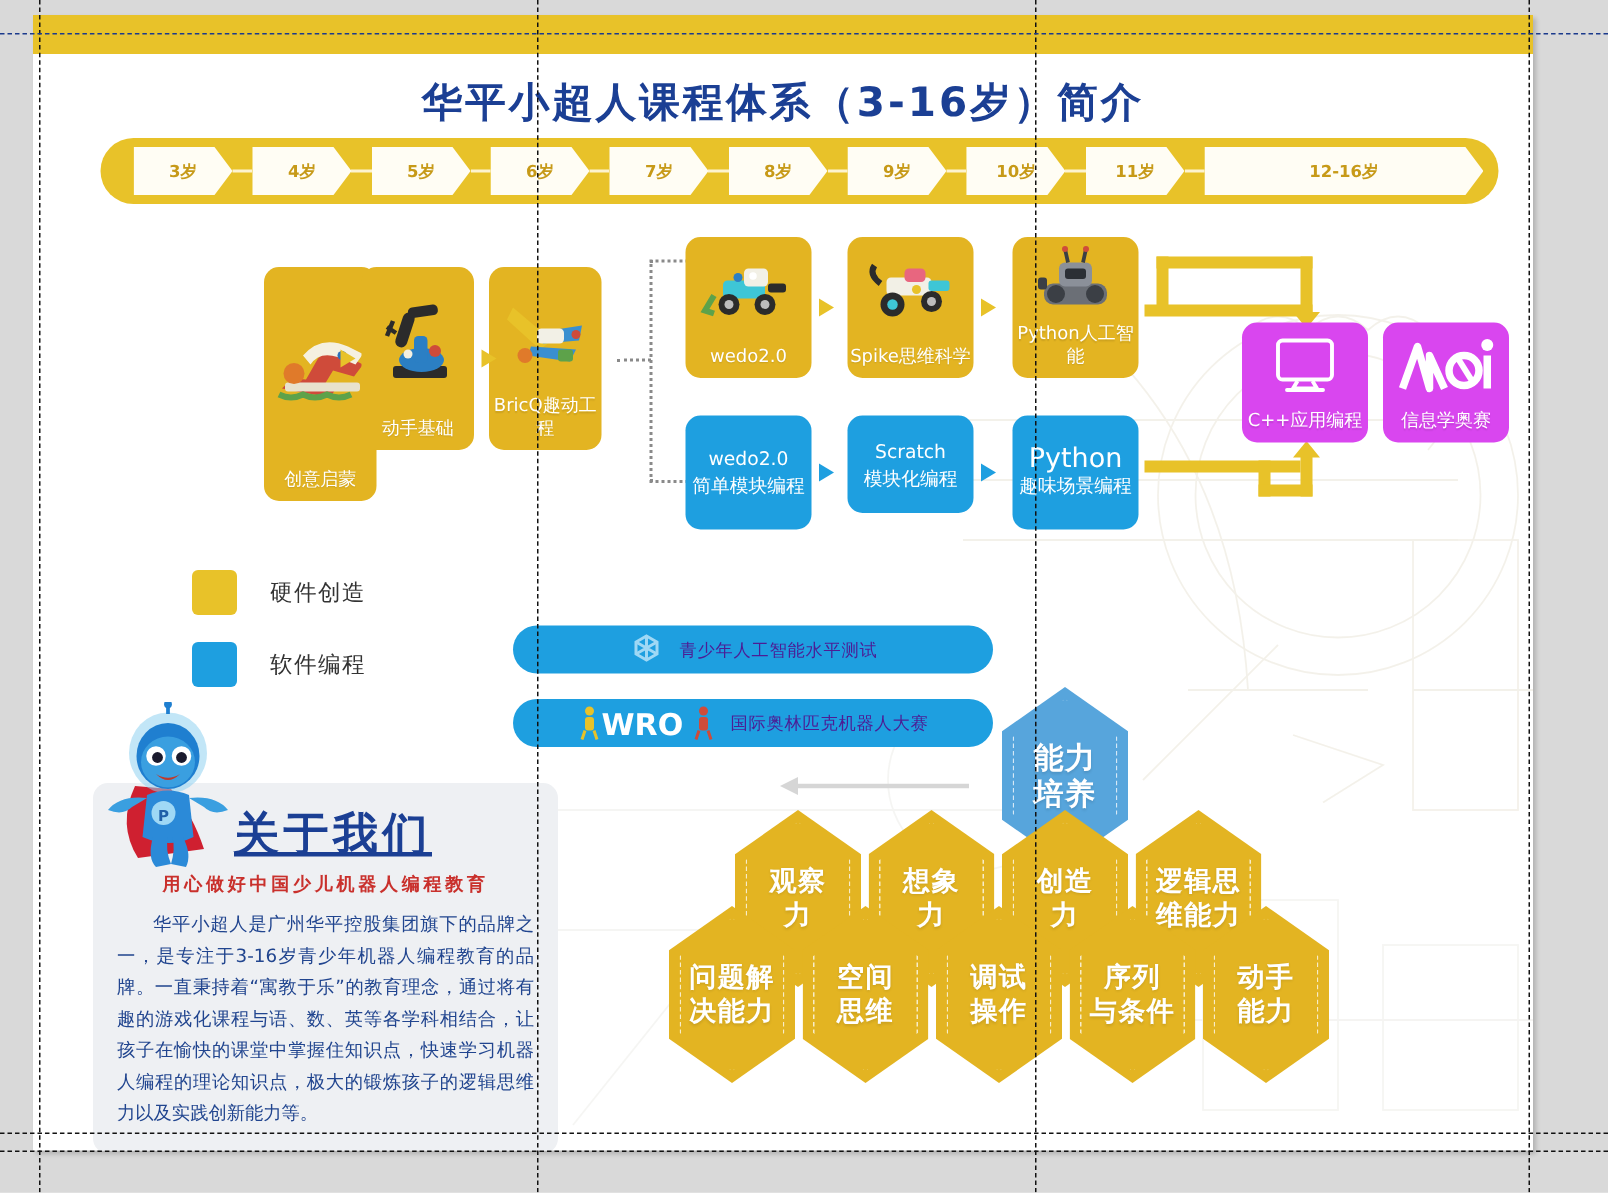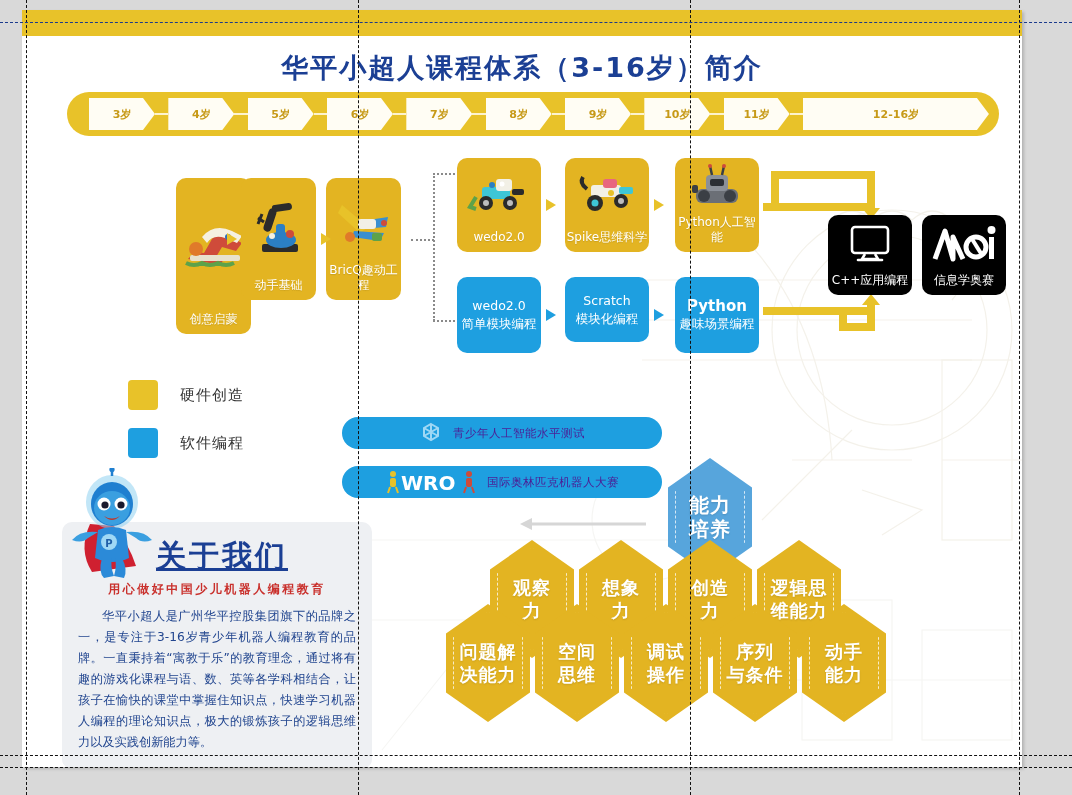--- a/index.html
+++ b/index.html
@@ -35,21 +35,21 @@
         justify-content:center;color:#C79A18;font-size:11px;font-weight:bold;
         clip-path:polygon(0 0, calc(100% - 12px) 0, 100% 50%, calc(100% - 12px) 100%, 0 100%);}
   .tl-gap{flex:0 0 auto;height:2px;background:#fdf3cf;}
 
   
   .card{position:absolute;border-radius:10px;display:flex;flex-direction:column;
         align-items:center;justify-content:flex-end;color:#fff;text-align:center;z-index:8;}
   .card .lbl{font-size:12px;line-height:15px;padding-bottom:7px;text-shadow:0 1px 1px rgba(0,0,0,.12);}
   .yellow{background:#E3B422;}
   .blue{background:#1E9FE0;}
-  .orange{background:#000000;}
+  .orange{background:#d946ef;}
 
   .card .art{flex:1;display:flex;align-items:center;justify-content:center;width:100%;}
   .card .art svg{display:block;}
 
   
   .arw{position:absolute;z-index:9;width:0;height:0;}
   .arw.y{border-top:6px solid transparent;border-bottom:6px solid transparent;border-left:10px solid #E8C229;}
   .arw.b{border-top:6px solid transparent;border-bottom:6px solid transparent;border-left:10px solid #1E9FE0;}
 
   
@@ -308,21 +308,21 @@
     </div>
     <div class="arw b" style="left:524px;top:299px;"></div>
 
     <div class="card blue" style="left:543px;top:267px;width:84px;height:65px;justify-content:center;">
       <div style="font-size:12.5px;line-height:18px;">Scratch</div>
       <div style="font-size:12.5px;line-height:18px;">模块化编程</div>
     </div>
     <div class="arw b" style="left:632px;top:299px;"></div>
 
     <div class="card blue" style="left:653px;top:267px;width:84px;height:76px;justify-content:center;">
-      <div style="font-size:15px;line-height:18px;font-weight:bold;">Python</div>
+      <div style="font-size:18px;line-height:18px;">Python</div>
       <div style="font-size:12.5px;line-height:18px;">趣味场景编程</div>
     </div>
 
     <div class="gold" style="left:741px;top:297px;width:104px;height:8px;"></div>
     <div class="gold" style="left:817px;top:297px;width:8px;height:24px;"></div>
     <div class="gold" style="left:817px;top:313px;width:36px;height:8px;"></div>
     <div class="gold" style="left:845px;top:293px;width:8px;height:28px;"></div>
     <div class="gold-tri up" style="left:840px;top:284px;"></div>
 
     <div class="card orange" style="left:806px;top:205px;width:84px;height:80px;">

